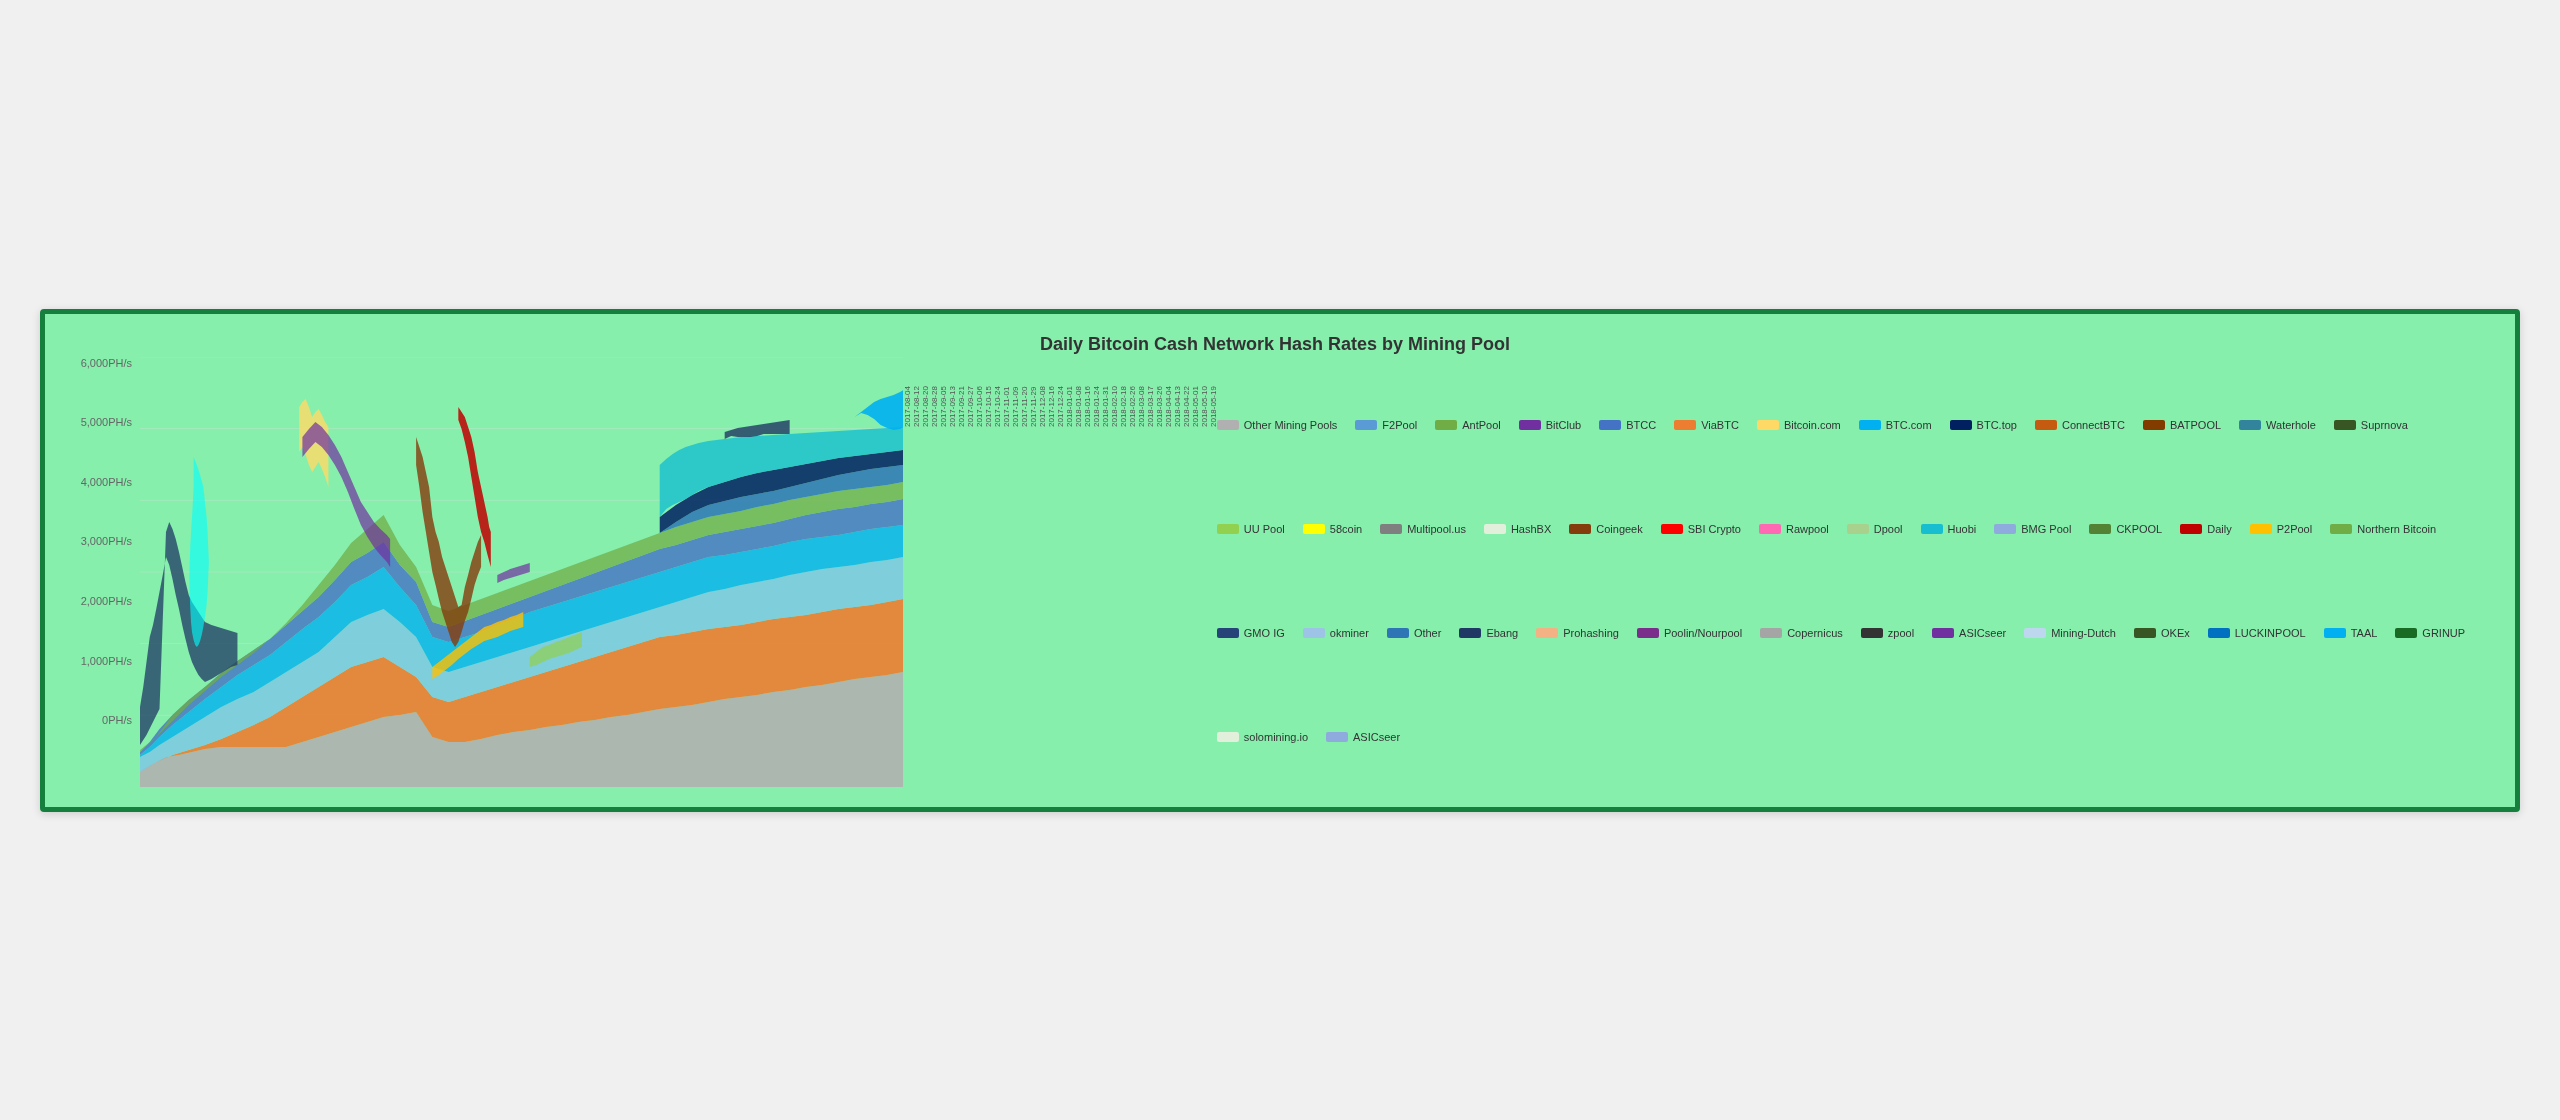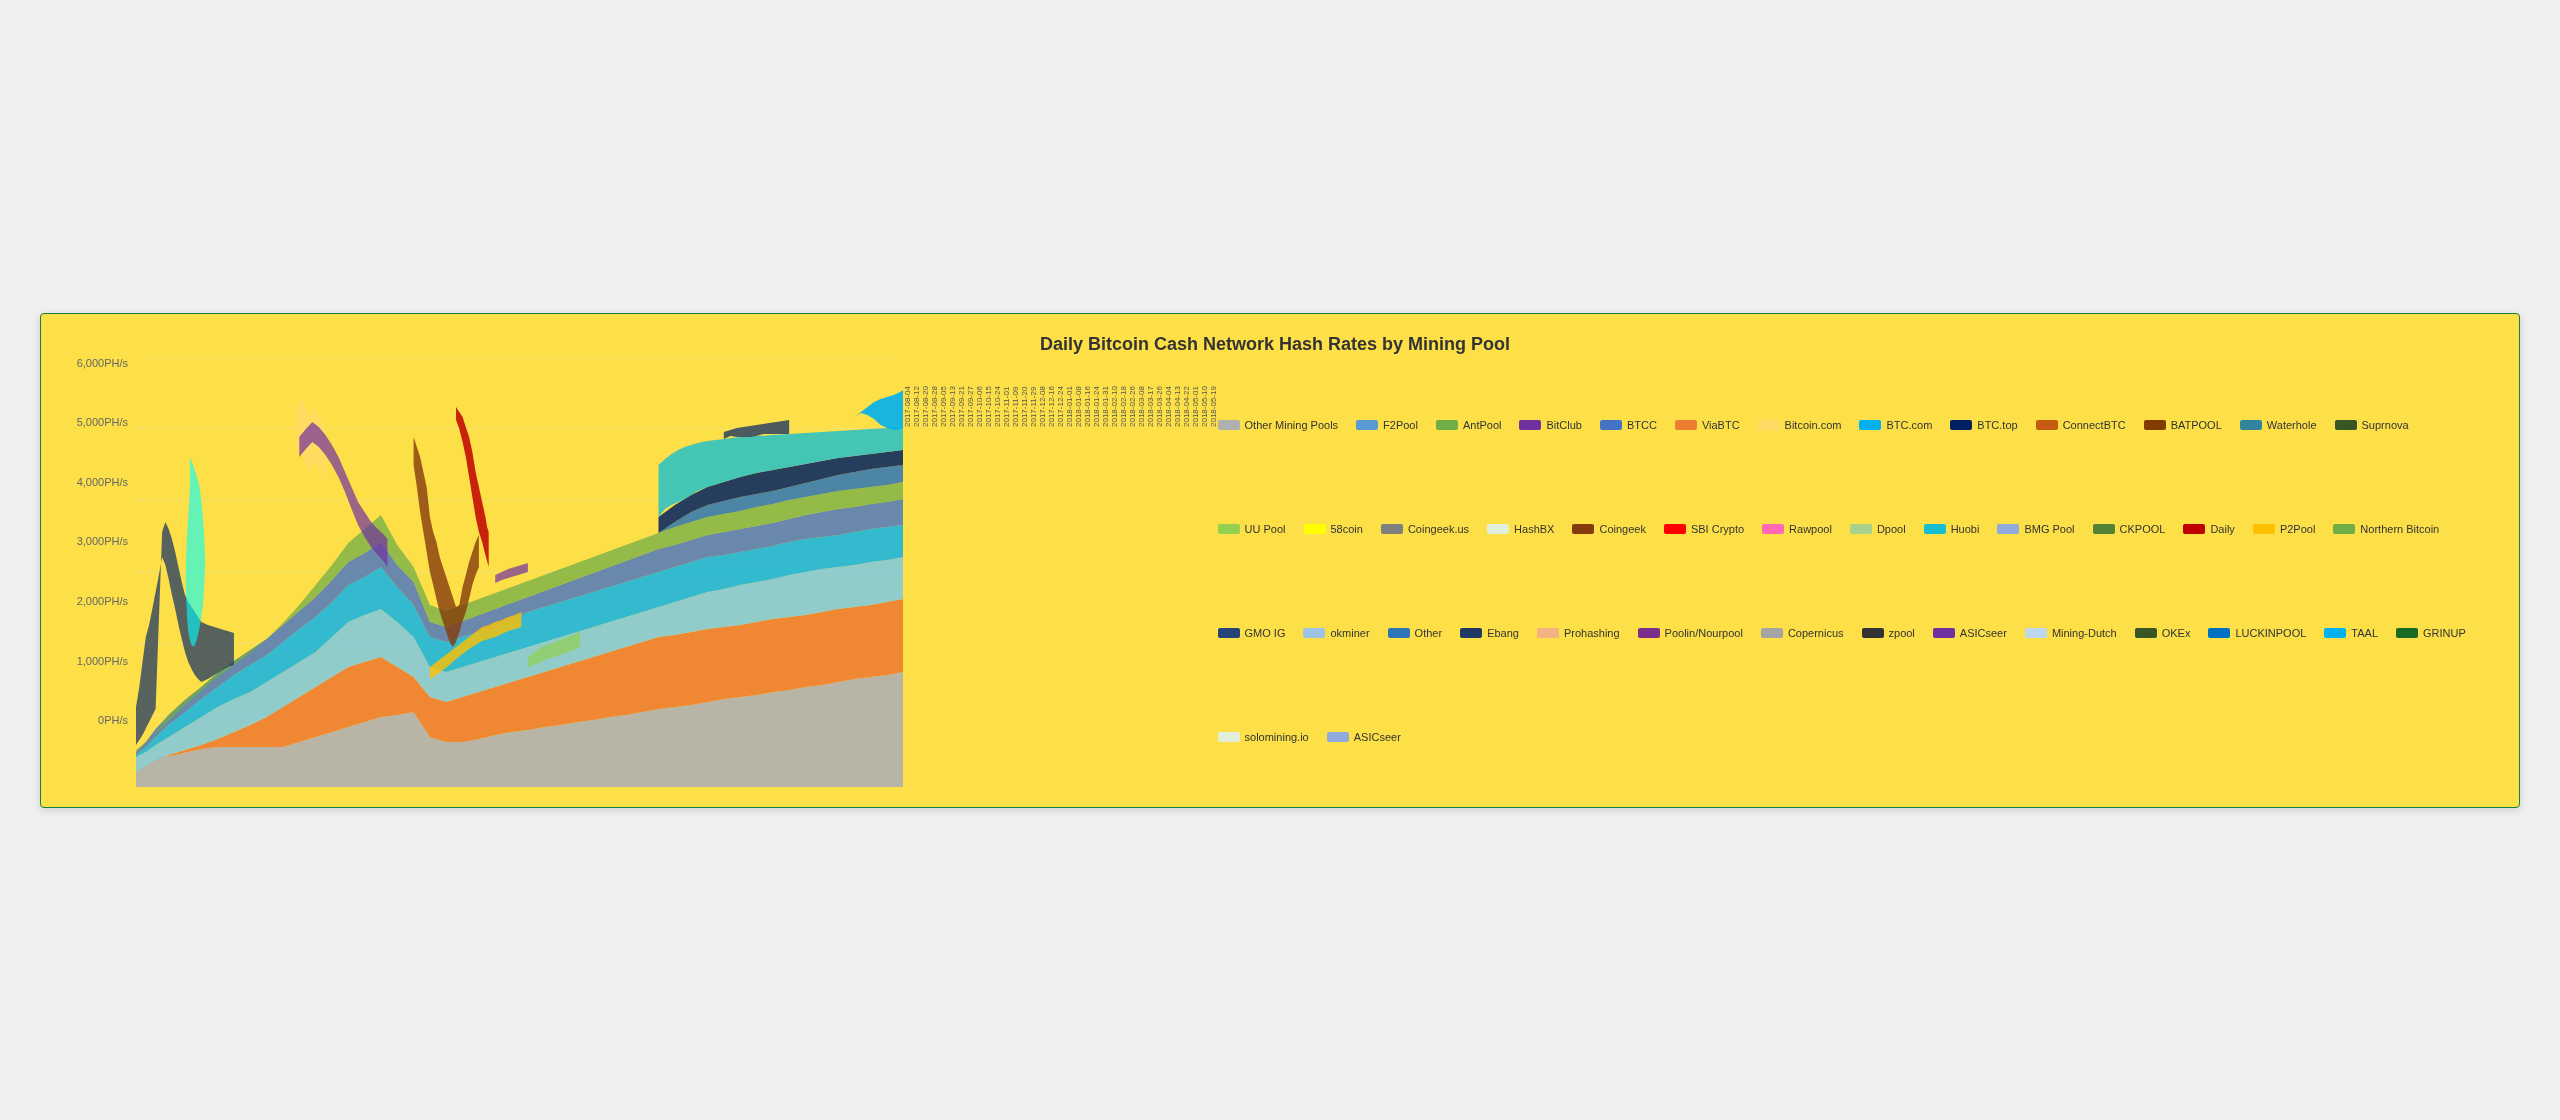--- a/index.html
+++ b/index.html
@@ -6,22 +6,22 @@
     body {
       background: #f0f0f0;
       font-family: Arial, sans-serif;
       display: flex;
       justify-content: center;
       align-items: center;
       min-height: 100vh;
       padding: 20px;
     }
     .chart-container {
-      background: #fde047;
-      border: 1px solid #15803d;
+      background: #86efac;
+      border: 5px solid #15803d;
       border-radius: 4px;
       padding: 20px 30px 20px 20px;
       width: 2480px;
       max-width: 100%;
       box-shadow: 0 2px 8px rgba(0,0,0,0.15);
     }
     .chart-title {
       text-align: center;
       font-size: 18px;
       font-weight: bold;
@@ -363,21 +363,21 @@
           <div class="legend-item">
             <div class="legend-color" style="background-color: rgb(146, 208, 80);"></div>
             <span>UU Pool</span>
           </div>
           <div class="legend-item">
             <div class="legend-color" style="background-color: rgb(255, 255, 0);"></div>
             <span>58coin</span>
           </div>
           <div class="legend-item">
             <div class="legend-color" style="background-color: rgb(127, 127, 127);"></div>
-            <span>Coingeek.us</span>
+            <span>Multipool.us</span>
           </div>
           <div class="legend-item">
             <div class="legend-color" style="background-color: rgb(226, 239, 218);"></div>
             <span>HashBX</span>
           </div>
           <div class="legend-item">
             <div class="legend-color" style="background-color: rgb(132, 60, 12);"></div>
             <span>Coingeek</span>
           </div>
           <div class="legend-item">

